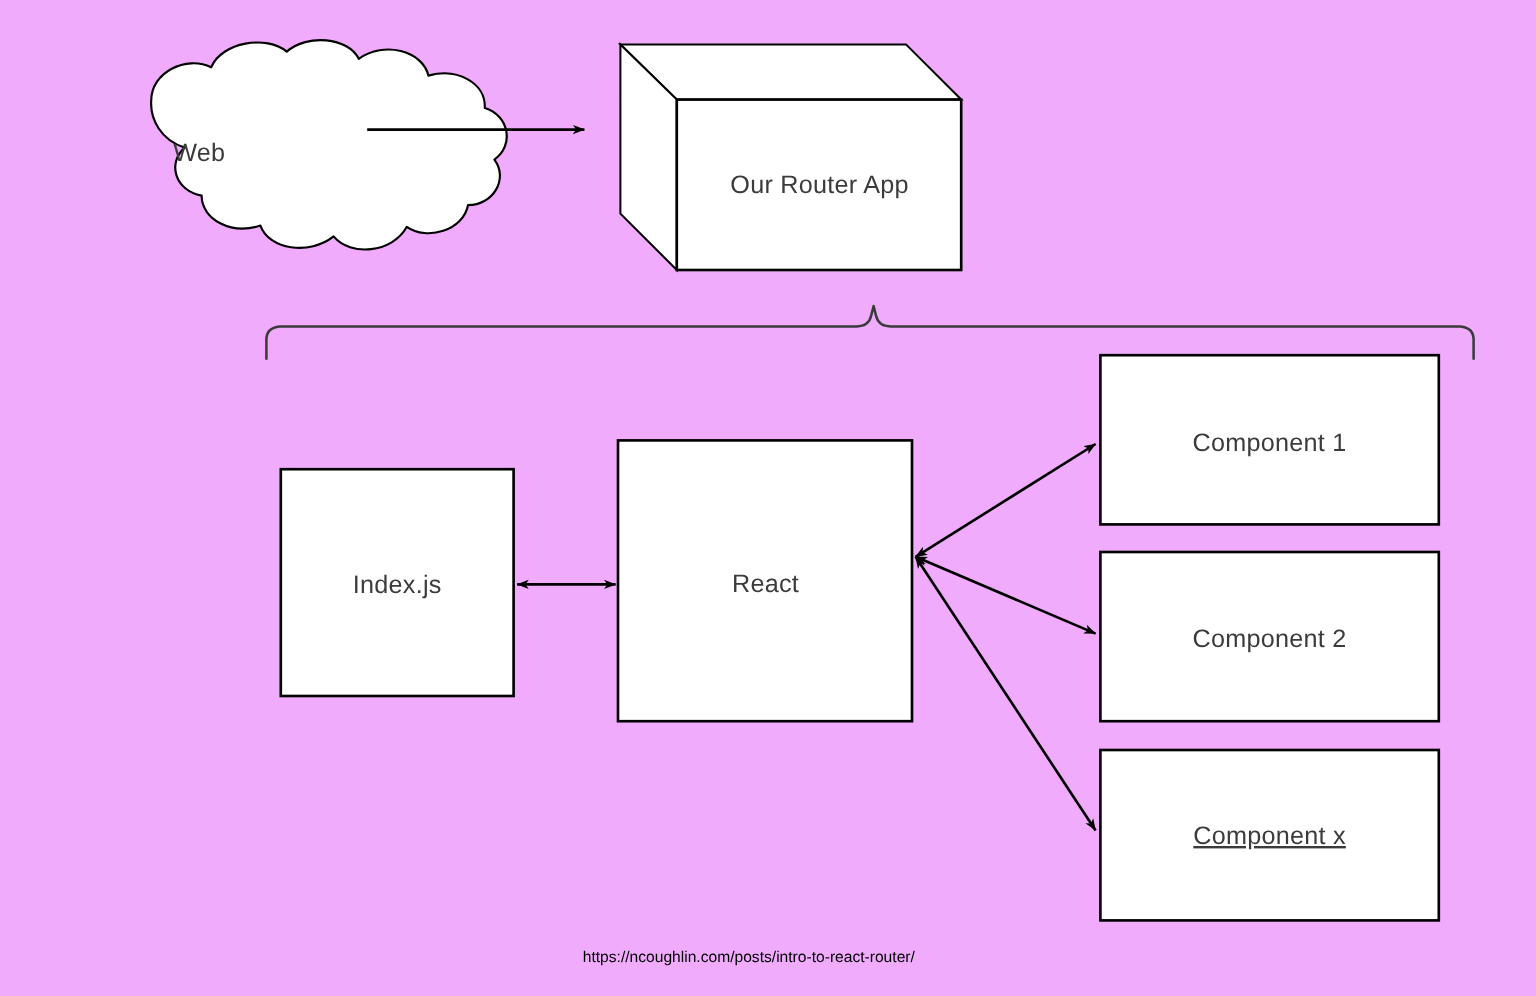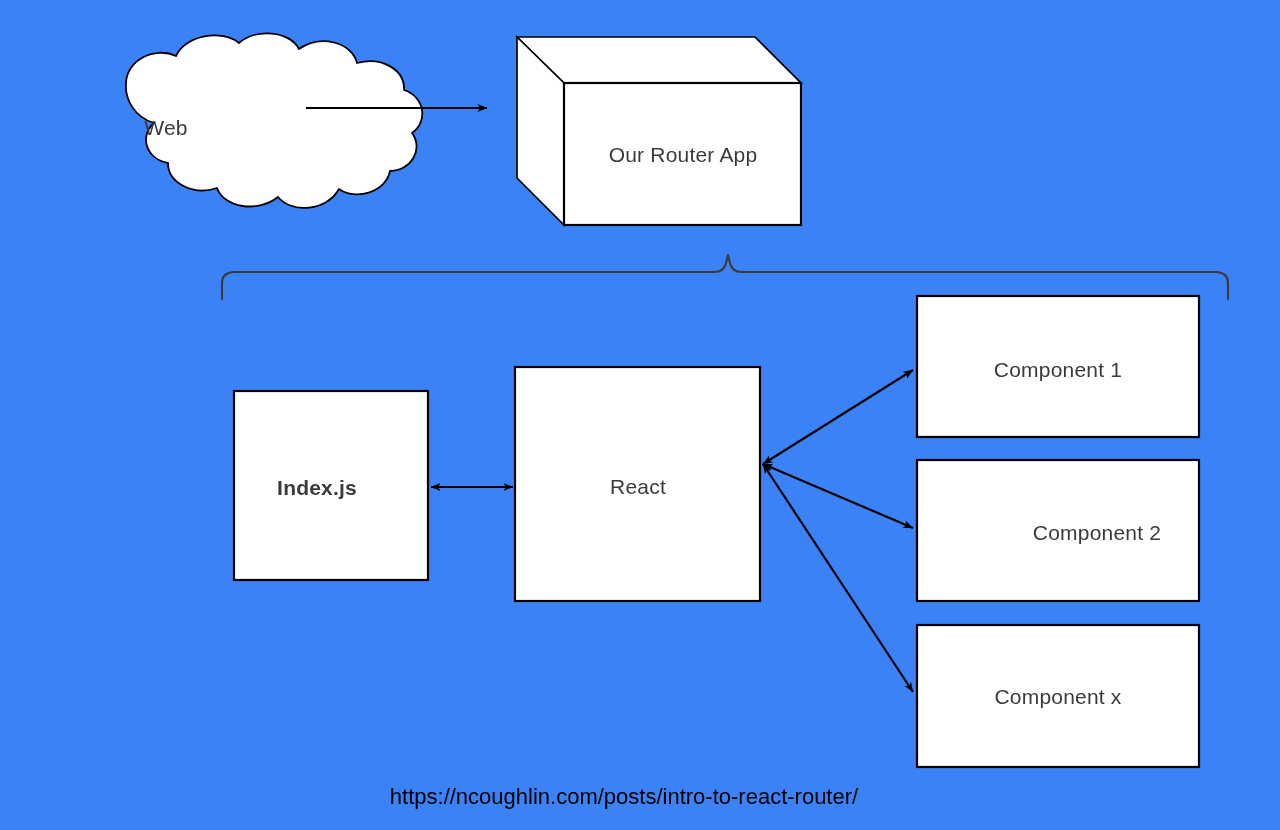--- a/index.html
+++ b/index.html
@@ -9,21 +9,21 @@
     background: #ffffff;
   }
   body {
     font-family: "Liberation Sans", sans-serif;
     color: #000000;
   }
   #diagram-root {
     position: relative;
     width: 1280px;
     height: 830px;
-    background: #3b82f6;
+    background: #f0abfc;
     overflow: hidden;
   }
   #diagram-svg {
     position: absolute;
     left: 0;
     top: 0;
     width: 1280px;
     height: 830px;
   }
   .node-label {
@@ -32,21 +32,21 @@
     font-size: 21px;
     color: #3b3b3b;
     text-align: center;
     white-space: nowrap;
     transform: translate(-50%, -50%);
     letter-spacing: 0.2px;
   }
   .caption {
     position: absolute;
     font-family: "Liberation Sans", sans-serif;
-    font-size: 22px;
+    font-size: 13px;
     color: #000000;
     text-align: center;
     white-space: nowrap;
     transform: translate(-50%, -50%);
   }
 </style>
 </head>
 <body>
 
 <div id="diagram-root">
@@ -137,25 +137,25 @@
 
     <g>
       <line x1="763" y1="464" x2="913" y2="692" stroke="#000000" stroke-width="2.2" marker-start="url(#arrow-start)" marker-end="url(#arrow-end)"></line>
     </g>
   </svg>
 
   <div class="node-label" style="left:166px; top:128px;">Web</div>
 
   <div class="node-label" style="left:683px; top:155px;">Our Router App</div>
 
-  <div class="node-label" style="left:317px; top:488px;font-weight:bold;">Index.js</div>
+  <div class="node-label" style="left:331px; top:488px;">Index.js</div>
 
   <div class="node-label" style="left:638px; top:487px;">React</div>
 
   <div class="node-label" style="left:1058px; top:370px;">Component 1</div>
 
-  <div class="node-label" style="left:1058px; top:533px;margin-left:39px;">Component 2</div>
+  <div class="node-label" style="left:1058px; top:533px;">Component 2</div>
 
-  <div class="node-label" style="left:1058px; top:697px;">Component x</div>
+  <div class="node-label" style="left:1058px; top:697px;text-decoration:underline;">Component x</div>
 
   <div class="caption" style="left:624px; top:797px;">https://ncoughlin.com/posts/intro-to-react-router/</div>
 
 </div>
 
 </body></html>

